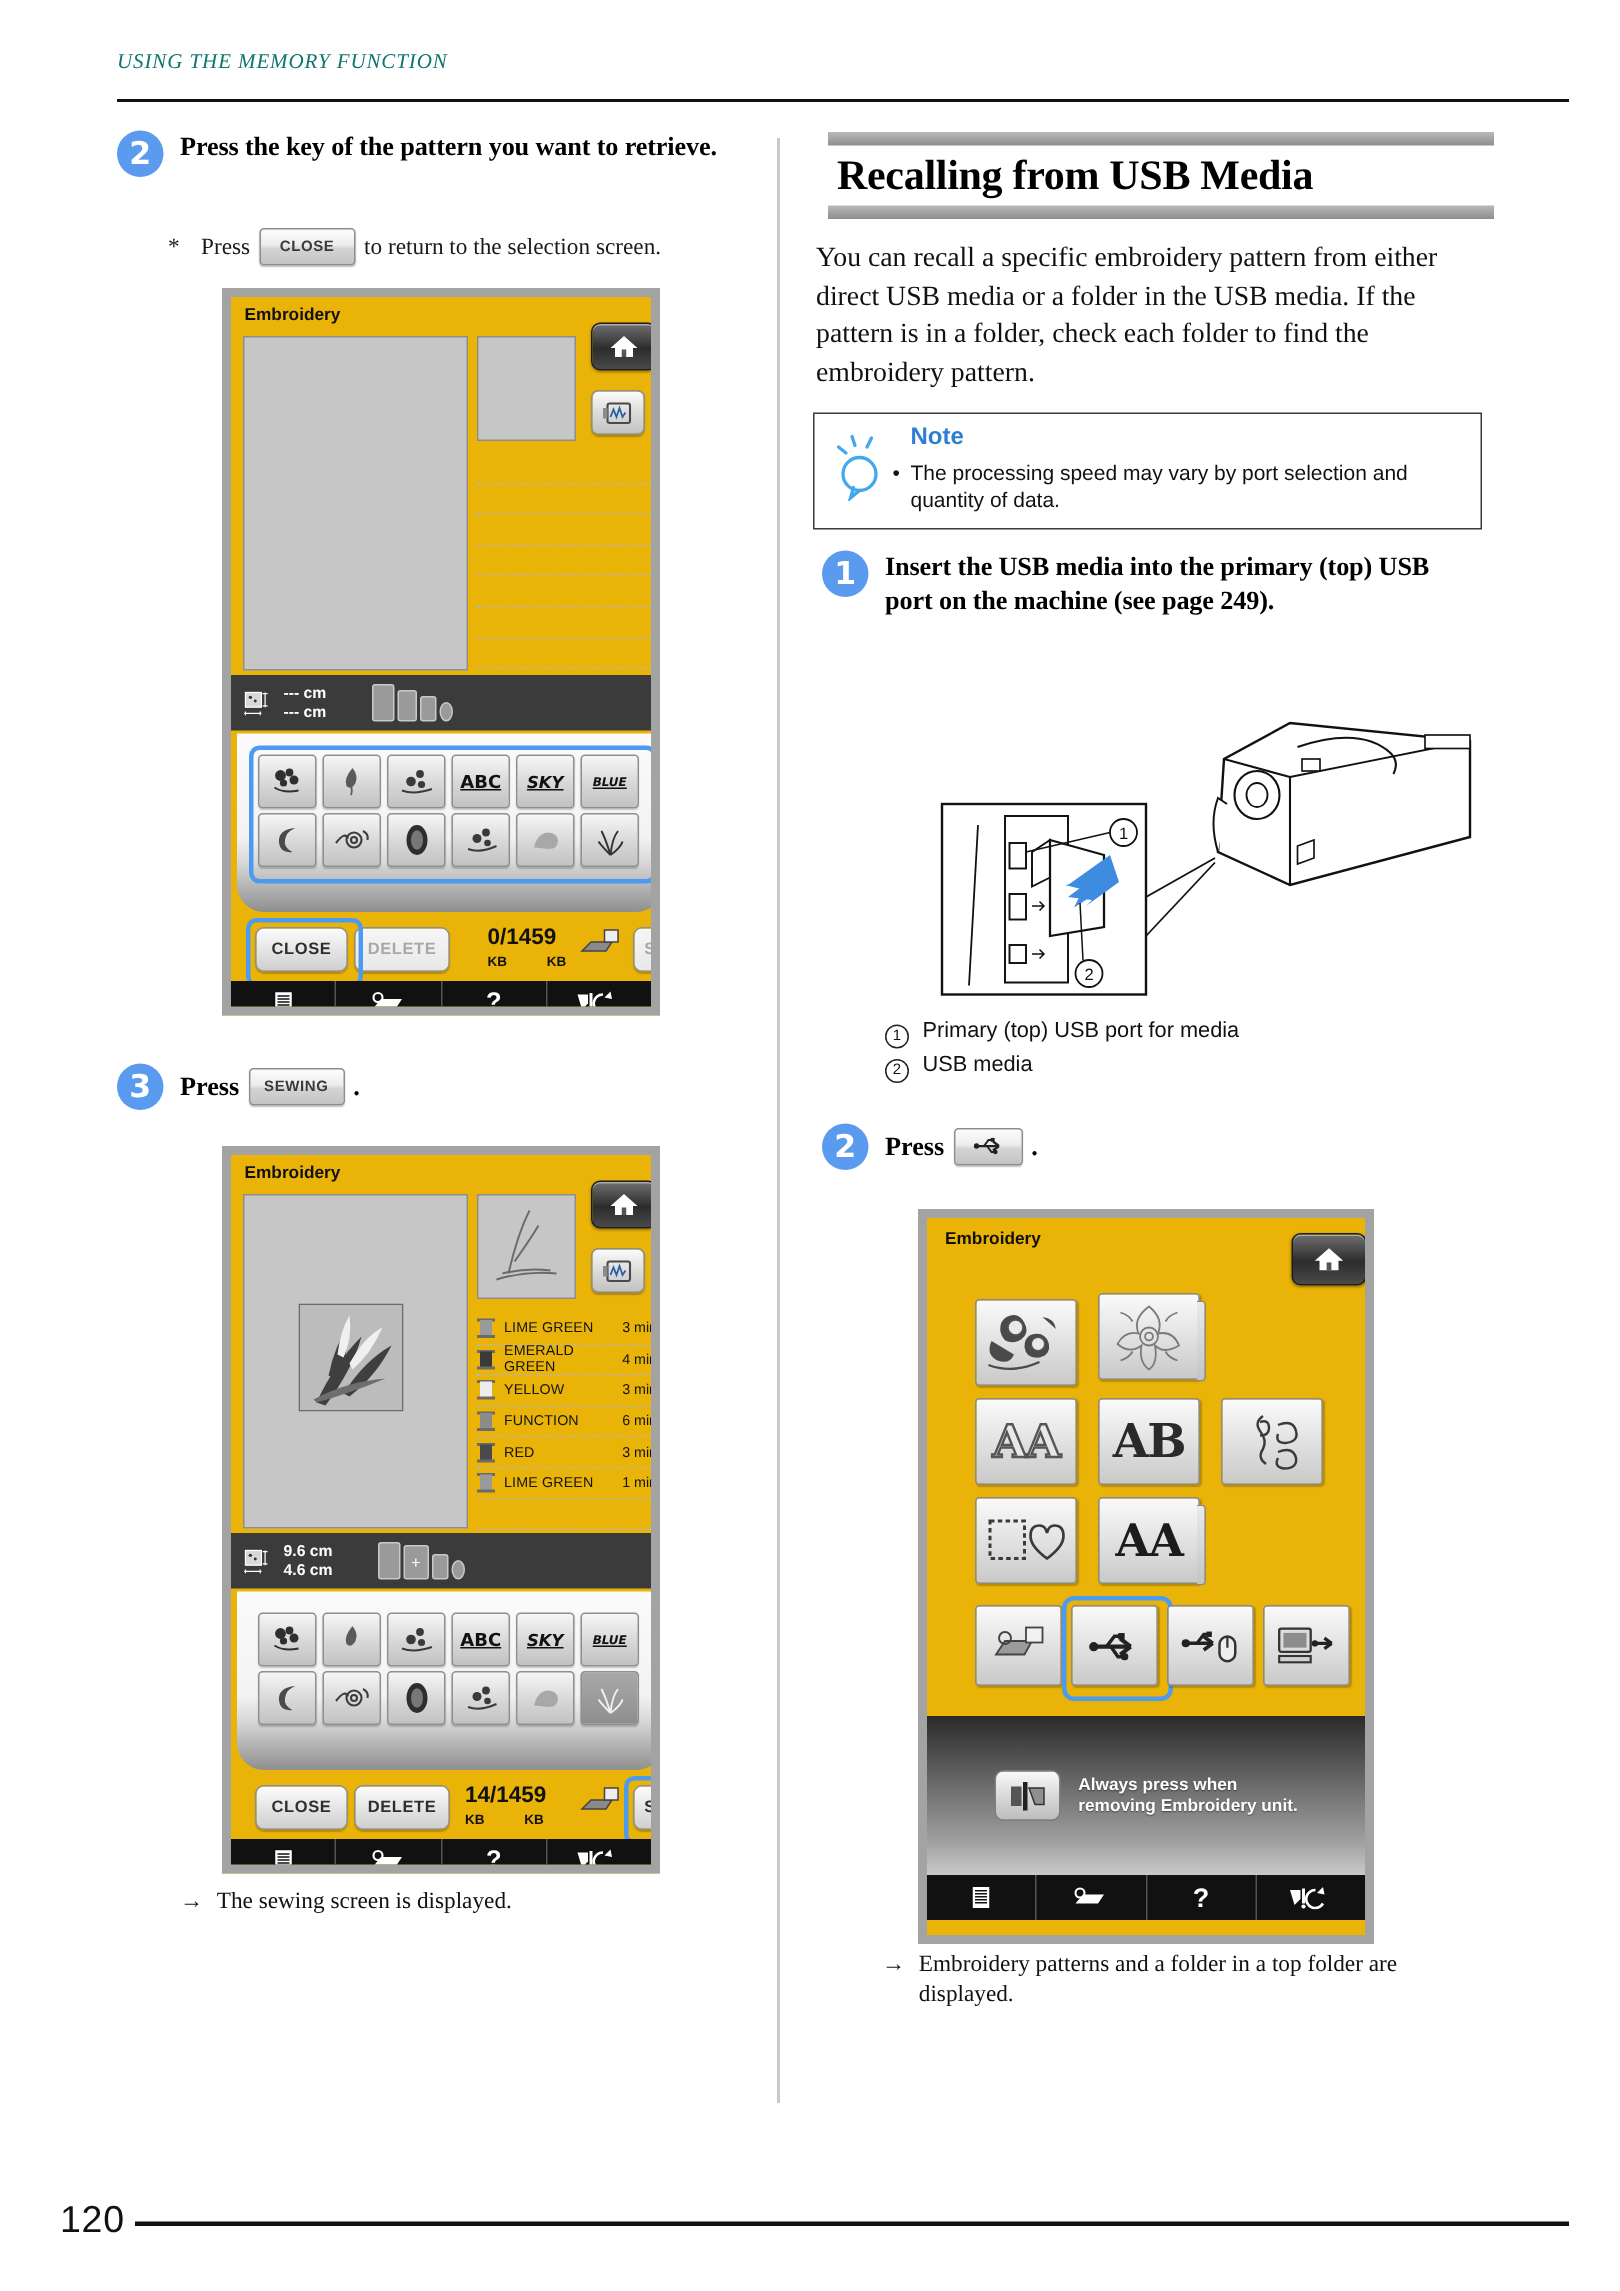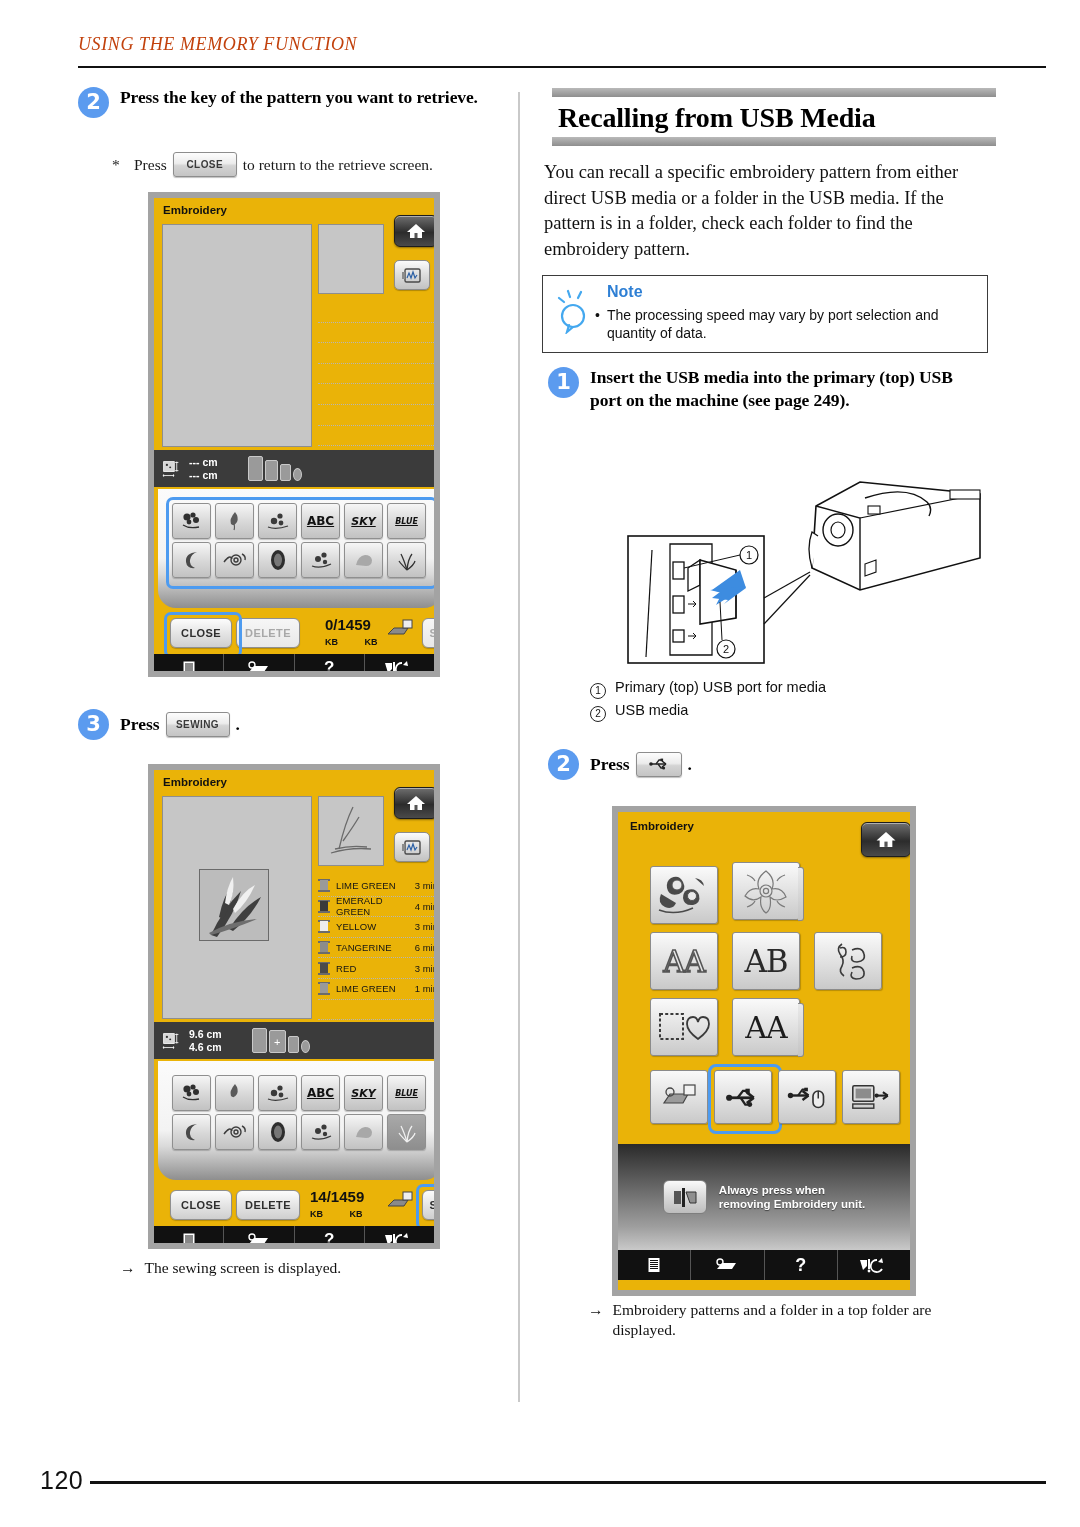--- a/index.html
+++ b/index.html
@@ -13,23 +13,23 @@
     color: #101010;
     overflow: hidden;
   }
   .page { position: absolute; inset: 0; }
 
   
   .runhead {
     position: absolute; left: 78px; top: 34px;
     font-family: "Liberation Serif", serif;
     font-style: italic;
-    font-size: 18px;
+    font-size: 14px;
     letter-spacing: 0.6px;
-    color: #c2410c;
+    color: #0f766e;
   }
   .head-rule {
     position: absolute; left: 78px; top: 66px;
     width: 968px; height: 2.4px; background: #111;
   }
   .col-divider {
     position: absolute; left: 518px; top: 92px;
     width: 2px; height: 1310px; background: #c9c9c9;
   }
 
@@ -345,21 +345,21 @@
   }
   .fkey.folder::after {
     content: ""; position: absolute; right: -5px; top: 4px;
     width: 5px; height: calc(100% - 4px);
     background: linear-gradient(#eaeaea,#c4c4c4);
     border: 1px solid #8b8b8b; border-left: none;
     border-radius: 0 3px 3px 0;
   }
   .fkey .glyph {
     font-family: "DejaVu Serif", serif;
-    font-weight: normal; color: #2a2a2a;
+    font-weight: bold; color: #2a2a2a;
   }
 
   
   .usb-illus { position: absolute; }
 </style>
 </head>
 <body>
 
 <div class="page">
 
@@ -369,21 +369,21 @@
 
   <div class="step" style="left:78px; top:86px; width:420px;">
     <div class="step-badge">2</div>
     <div class="step-text">Press the key of the pattern you want to retrieve.</div>
   </div>
 
   <div class="hint" style="left:112px; top:152px;">
     <span class="ast">*</span>
     <span>Press</span>
     <span class="keycap">CLOSE</span>
-    <span>to return to the retrieve screen.</span>
+    <span>to return to the selection screen.</span>
   </div>
 
   <div class="lcd" style="left:148px; top:192px; width:292px; height:485px;">
     <div class="lcd-title">Embroidery</div>
 
     <div class="home-btn" style="left:240px; top:17px;">
       <svg width="22" height="18" viewBox="0 0 22 18" aria-hidden="true">
         <path d="M11 2 L20 10 L17 10 L17 16 L5 16 L5 10 L2 10 Z" fill="#fff"></path>
         <rect x="9.5" y="11" width="3" height="5" fill="#555"></rect>
       </svg>
@@ -640,21 +640,21 @@
         <span class="spool">
             <i style="background:#ededed;"></i>
           </span>
         <span class="thread-name">YELLOW</span>
         <span class="thread-time">3 min</span>
       </div>
       <div class="thread-row">
         <span class="spool">
             <i style="background:#8c8c8c;"></i>
           </span>
-        <span class="thread-name">TANGERINE</span>
+        <span class="thread-name">FUNCTION</span>
         <span class="thread-time">6 min</span>
       </div>
       <div class="thread-row">
         <span class="spool">
             <i style="background:#4a4a4a;"></i>
           </span>
         <span class="thread-name">RED</span>
         <span class="thread-time">3 min</span>
       </div>
       <div class="thread-row">

